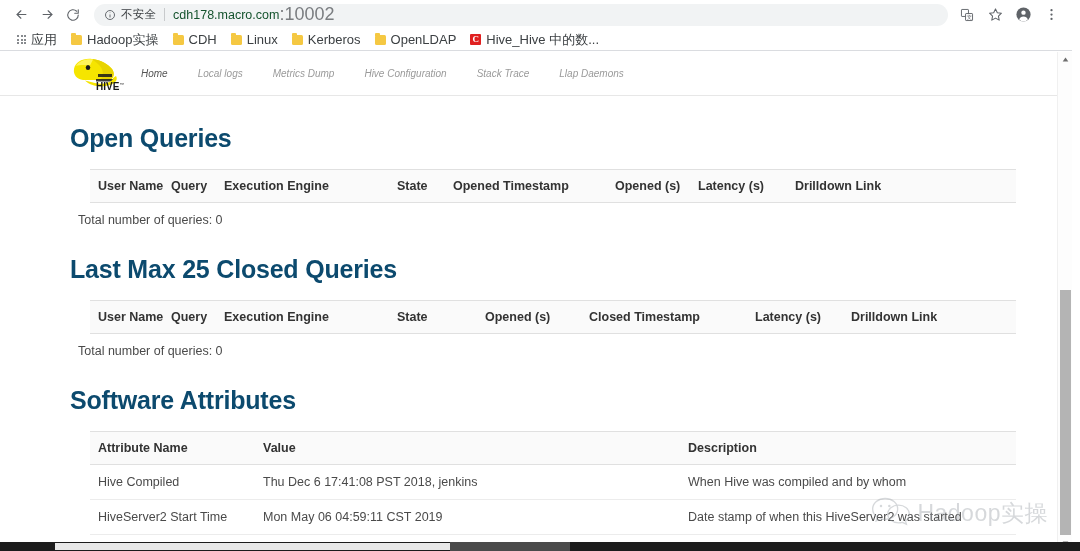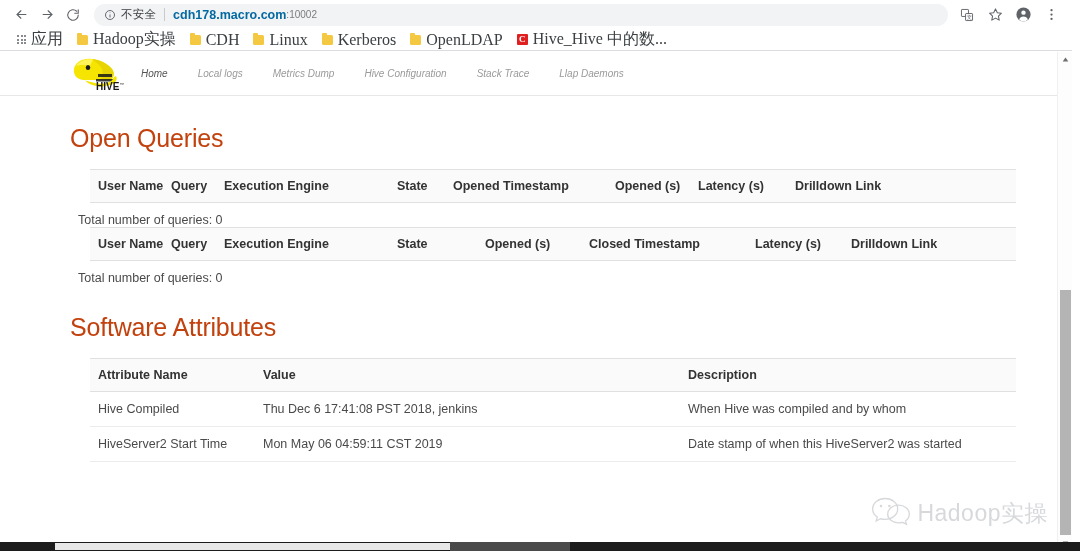--- a/index.html
+++ b/index.html
@@ -41,22 +41,22 @@
     min-width: 0;
   }
   .info-icon { color:#5f6368; display:flex; align-items:center; margin-right:5px; flex:0 0 auto;}
   .insecure-label {
     font-size: 11.5px; color: #3c4043; white-space: nowrap;
     letter-spacing: 0.2px;
   }
   .url-sep {
     width:1px; height:13px; background:#c8cacc; margin:0 8px; flex:0 0 auto;
   }
-  .url-host { font-size: 12.5px; color: #0369a1; white-space: nowrap; font-weight: bold; }
-  .url-port { font-size: 10px; color: #7a7d80; white-space: nowrap; }
+  .url-host { font-size: 12.5px; color: #14532d; white-space: nowrap; }
+  .url-port { font-size: 18px; color: #7a7d80; white-space: nowrap; }
 
   .tb-right { display:flex; align-items:center; gap:2px; flex:0 0 auto; }
   .tb-icon {
     width: 26px; height: 26px;
     display:flex; align-items:center; justify-content:center;
     color:#5f6368;
   }
 
   
   .bookmarks {
@@ -69,21 +69,21 @@
     overflow: hidden;
   }
   .bk {
     display: flex; align-items: center;
     gap: 5px;
     padding: 0 7px;
     height: 18px;
     white-space: nowrap;
     flex: 0 0 auto;
   }
-  .bk-label { font-size: 16px; color: #3c4043; font-family: Liberation Serif, serif; }
+  .bk-label { font-size: 13px; color: #3c4043; }
   .apps-grid {
     display:grid; grid-template-columns: repeat(3, 2px);
     grid-template-rows: repeat(3, 2px); gap:1.5px;
     flex:0 0 auto;
   }
   .apps-grid i { width:2px; height:2px; background:#5f6368; border-radius:50%; display:block;}
   .folder-ico {
     width: 11px; height: 10px; background:#f5c842; border-radius:1.5px; flex:0 0 auto;
     position: relative;
   }
@@ -134,22 +134,22 @@
     white-space: nowrap;
     text-decoration: none;
     font-style: italic;
   }
   .nav-link.active { color: #555; }
 
   .content { padding: 0 70px; }
 
   h1.sec {
     font-size: 25px;
-    font-weight: normal;
-    color: #c2410c;
+    font-weight: bold;
+    color: #0c4a6e;
     letter-spacing: -0.2px;
     margin-top: 28px;
     margin-bottom: 16px;
   }
   h1.sec.first { margin-top: 28px; }
 
   table.tbl {
     width: 926px;
     border-collapse: collapse;
     table-layout: fixed;
@@ -415,20 +415,21 @@
               <th>Opened Timestamp</th>
               <th>Opened (s)</th>
               <th>Latency (s)</th>
               <th>Drilldown Link</th>
             </tr>
           </thead>
           <tbody></tbody>
         </table>
         <div class="total-line">Total number of queries: 0</div>
 
+        <h1 class="sec">Last Max 25 Closed Queries</h1>
         <table class="tbl cq">
           <colgroup>
               <col class="a">
               <col class="b">
               <col class="c">
               <col class="d">
               <col class="e">
               <col class="f">
               <col class="g">
               <col class="h">

